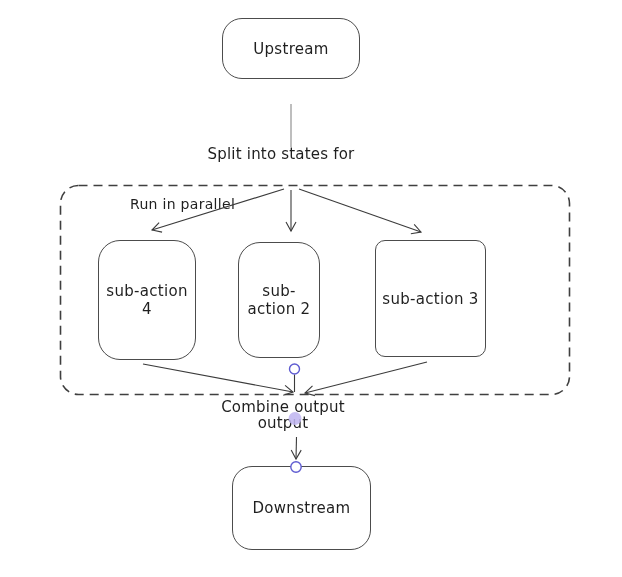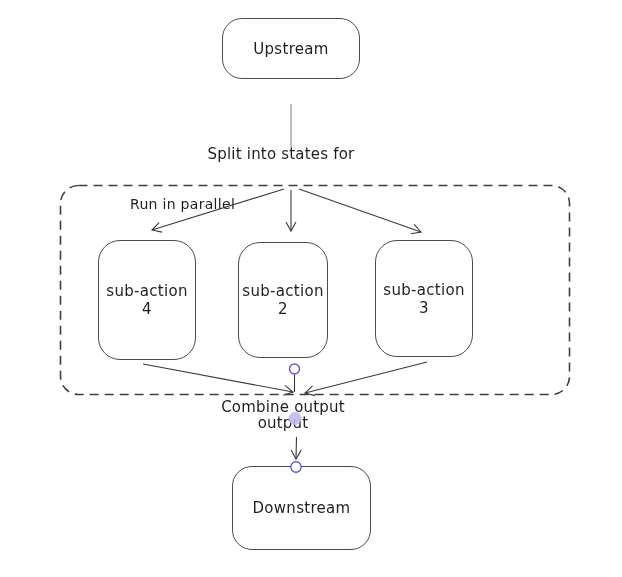--- a/index.html
+++ b/index.html
@@ -27,22 +27,22 @@
     border:1.5px solid var(--node-border);
     background:#ffffff;
     display:flex;align-items:center;justify-content:center;
     text-align:center;
     font-size:15px;
     letter-spacing:.3px;
     box-sizing:border-box;
   }
   .node-upstream{left:222px;top:18px;width:138px;height:61px;border-radius:20px;}
   .node-sub1{left:98px;top:240px;width:98px;height:120px;border-radius:22px;}
-  .node-sub2{left:238px;top:242px;width:90px;height:116px;border-radius:22px;}
-  .node-sub3{left:375px;top:240px;width:98px;height:117px;border-radius:22px;}
+  .node-sub2{left:238px;top:242px;width:82px;height:116px;border-radius:22px;}
+  .node-sub3{left:375px;top:240px;width:111px;height:117px;border-radius:10px;}
   .node-downstream{left:232px;top:466px;width:139px;height:84px;border-radius:20px;align-items:center;}
   .group-label{
     position:absolute;left:85px;top:196px;
     font-size:14px;letter-spacing:.3px;white-space:nowrap;margin-left:45px;
   }
   .edge-label{
     position:absolute;text-align:center;
     font-size:15px;line-height:17px;letter-spacing:.2px;
   }
   .edge-label-split{left:196px;top:146px;width:170px;}

